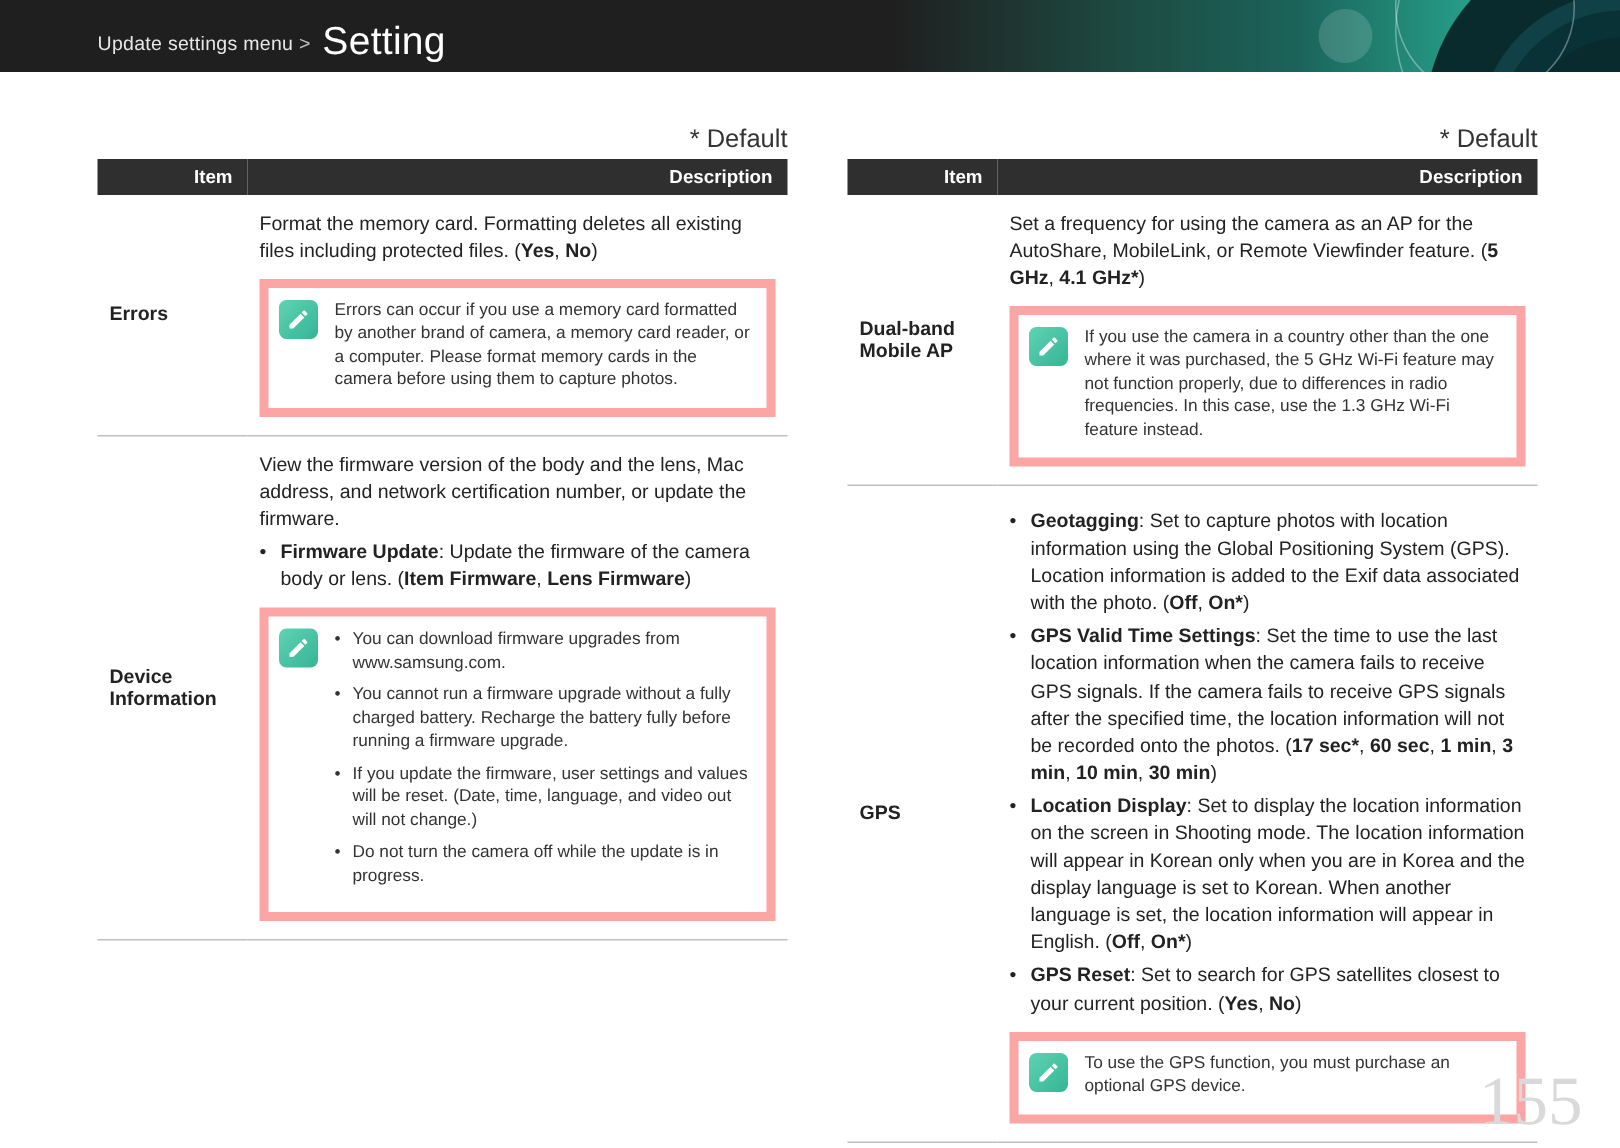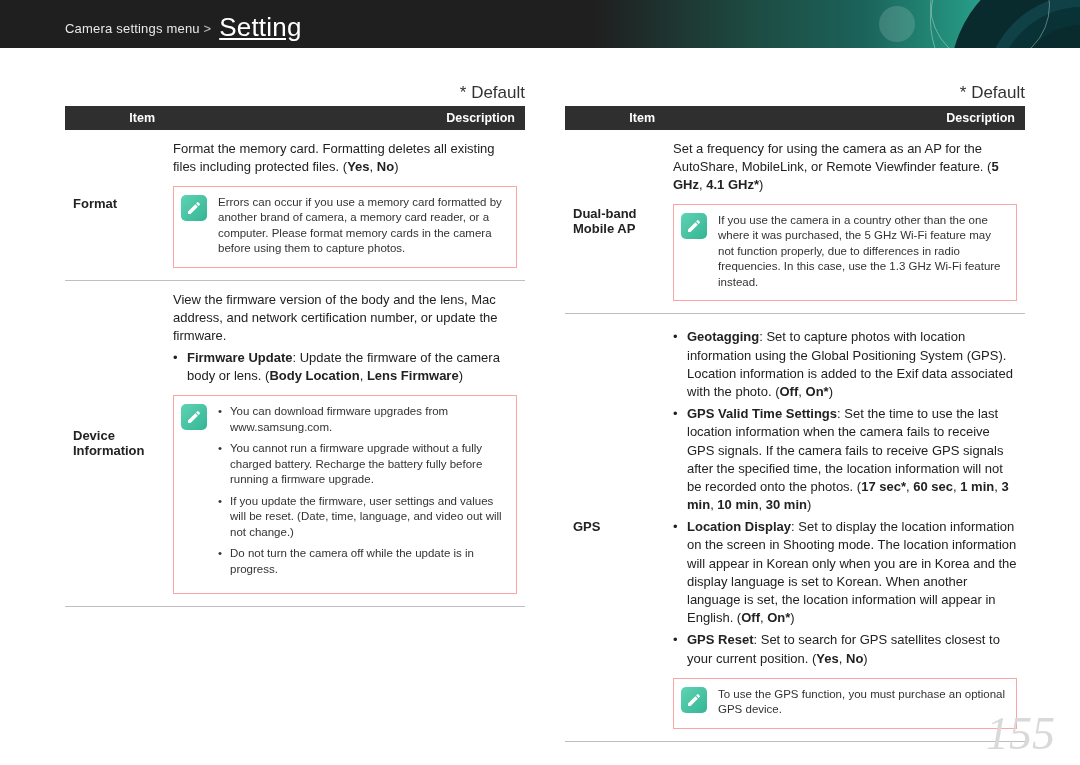--- a/index.html
+++ b/index.html
@@ -15,21 +15,21 @@
     color:#e8e8e8;
     overflow: hidden;
   }
   .header .breadcrumb {
     position:absolute; left: 65px; bottom: 8px;
     font-size: 13px; letter-spacing: .2px;
   }
   .header .breadcrumb .sep { opacity:.8; }
   .header .title {
     font-size: 26px; font-weight: 300; color:#fff; margin-left: 4px;
-    position: relative; top: 3px; text-decoration: underline;
+    position: relative; top: 3px;
   }
   
   .ring { position:absolute; border:1px solid rgba(255,255,255,.35); border-radius:50%; }
   .ring.r1 { width:180px; height:180px; right:-30px; top:-70px; }
   .ring.r2 { width:120px; height:120px; right:30px;  top:-55px; }
   .ring.r3 { width:36px;  height:36px;  right:165px; top:6px; background:rgba(255,255,255,.15); border:none; }
   .lens  { position:absolute; right:-110px; top:-40px; width:240px; height:240px;
            border-radius:50%; background:#0a2b2e; }
   .lens::after{ content:""; position:absolute; left:35px; top:35px; width:170px; height:170px;
                 border-radius:50%; border:12px solid #0f4146; box-shadow: inset 0 0 0 18px #083236; }
@@ -54,86 +54,86 @@
   table.items tbody tr:first-child td { border-top:none; }
 
   .desc p { line-height:1.38; margin-bottom:4px; }
   .desc b { font-weight:700; }
 
   ul.bullets { list-style:none; margin-top:4px; }
   ul.bullets > li { position:relative; padding-left:14px; line-height:1.4; margin-bottom:4px; }
   ul.bullets > li::before { content:"•"; position:absolute; left:0; top:0; }
 
   
-  .infobox { display:flex; border:1px solid #fca5a5; background:#fff; margin-top:10px; }
+  .infobox { display:flex; border:6px solid #fca5a5; background:#fff; margin-top:10px; }
   .infobox .icon { flex:0 0 40px; display:flex; align-items:flex-start; justify-content:center; padding:8px 0 0 0; }
   .infobox .icon .badge{
       width:26px; height:26px; border-radius:5px;
       background: linear-gradient(135deg,#5fd3b4,#34b594);
       display:flex; align-items:center; justify-content:center;
   }
   .infobox .body { flex:1; padding:8px 10px 10px 4px; font-size:11.5px; color:#333; line-height:1.35; }
   .infobox .body ul.small { list-style:none; }
   .infobox .body ul.small > li{ position:relative; padding-left:12px; margin-bottom:6px;}
   .infobox .body ul.small > li::before{ content:"•"; position:absolute; left:0; }
 
   .page-number{
     position:absolute; right:25px; bottom:5px;
-    font-size:46px; font-style:italic; color:#d9d9d9; font-family: Georgia, "Times New Roman", serif;
+    font-size:46px; color:#d9d9d9; font-family: Georgia, "Times New Roman", serif;
   }
 </style>
 </head>
 <body>
 
 <div class="header">
   <div class="lens"></div>
   <div class="ring r1"></div>
   <div class="ring r2"></div>
   <div class="ring r3"></div>
   <div class="breadcrumb">
-    <span>Camera settings menu</span>
+    <span>Update settings menu</span>
     <span class="sep">&gt;</span>
     <span class="title">Setting</span>
   </div>
 </div>
 
 <div class="page">
 
   <div class="col">
     <div class="default-note">* Default</div>
     <table class="items">
       <thead>
         <tr>
           <th>Item</th>
           <th>Description</th>
         </tr>
       </thead>
       <tbody>
           <tr>
-            <td class="item-label">Format</td>
+            <td class="item-label">Errors</td>
             <td class="desc">
               <p>Format the memory card. Formatting deletes all existing files including protected files. (<b>Yes</b>, <b>No</b>)</p>
               <div class="infobox">
                 <div class="icon">
                   <span class="badge">
                     <svg viewBox="0 0 24 24" width="16" height="16" fill="#fff">
                       <path d="M3 17.25V21h3.75L17.81 9.94l-3.75-3.75L3 17.25zM20.71 7.04a1 1 0 0 0 0-1.41l-2.34-2.34a1 1 0 0 0-1.41 0l-1.83 1.83 3.75 3.75 1.83-1.83z"></path>
                     </svg>
                   </span>
                 </div>
                 <div class="body"><span>Errors can occur if you use a memory card formatted by another brand of camera, a memory card reader, or a computer. Please format memory cards in the camera before using them to capture photos.</span></div>
               </div>
             </td>
           </tr>
           <tr>
             <td class="item-label">Device Information</td>
             <td class="desc">
               <p>View the firmware version of the body and the lens, Mac address, and network certification number, or update the firmware.</p>
               <ul class="bullets">
-                <li><b>Firmware Update</b>: Update the firmware of the camera body or lens. (<b>Body Location</b>, <b>Lens Firmware</b>)</li>
+                <li><b>Firmware Update</b>: Update the firmware of the camera body or lens. (<b>Item Firmware</b>, <b>Lens Firmware</b>)</li>
               </ul>
               <div class="infobox">
                 <div class="icon">
                   <span class="badge">
                     <svg viewBox="0 0 24 24" width="16" height="16" fill="#fff">
                       <path d="M3 17.25V21h3.75L17.81 9.94l-3.75-3.75L3 17.25zM20.71 7.04a1 1 0 0 0 0-1.41l-2.34-2.34a1 1 0 0 0-1.41 0l-1.83 1.83 3.75 3.75 1.83-1.83z"></path>
                     </svg>
                   </span>
                 </div>
                 <div class="body">

